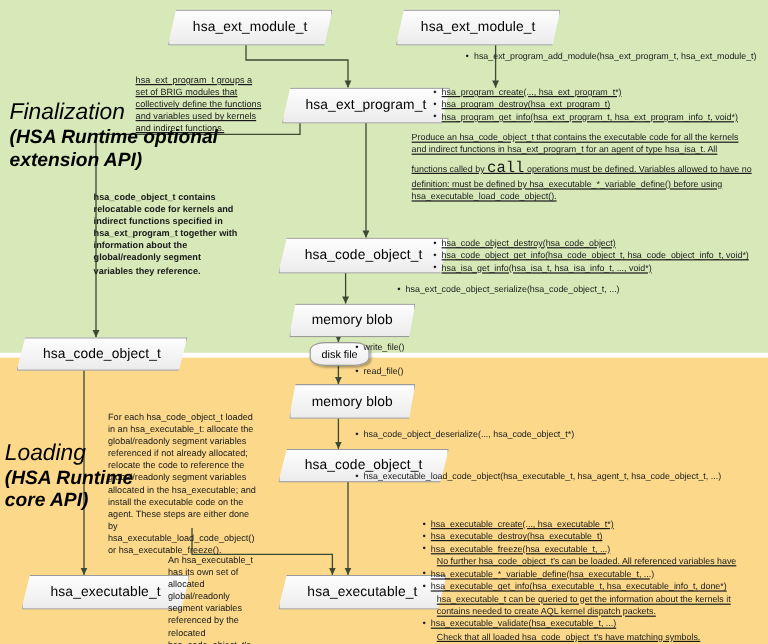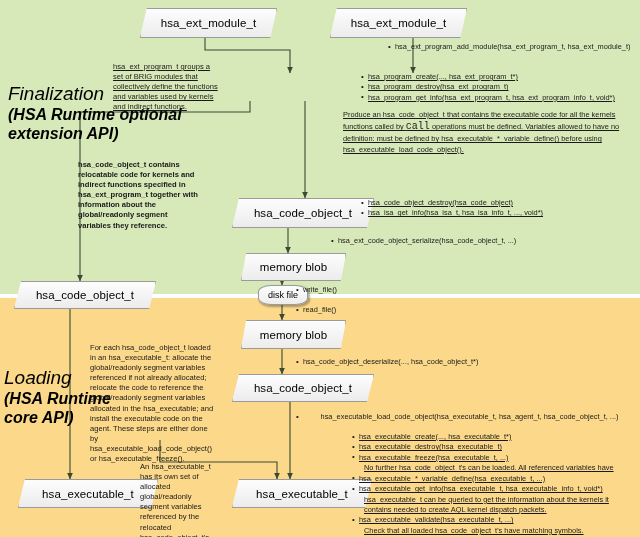--- a/index.html
+++ b/index.html
@@ -48,21 +48,21 @@
   .phase .p-title{font-size:19px;font-style:italic;font-weight:normal;line-height:1.05;}
   .phase .p-sub{font-size:16px;font-style:italic;font-weight:bold;line-height:1.22;margin-top:1px;}
 
   .note{position:absolute;font-size:7.6px;line-height:1.33;color:#1a1a1a;}
 
   .blist{position:absolute;font-size:7.4px;line-height:1.34;color:#1a1a1a;}
   .blist ul{margin:0;padding:0;list-style:none;}
   .blist li{position:relative;padding-left:7px;margin:0 0 0.5px 0;text-decoration:underline;}
   .blist li.b::before{content:"\2022";position:absolute;left:0;top:-0.5px;font-size:8px;}
   .blist li.cont{padding-left:12px;}
-  .blist .mono{font-family:"Liberation Mono", monospace;font-size:10px;}
+  .blist .mono{font-family:"Liberation Mono", monospace;font-size:13px;}
 
   .one{position:absolute;font-size:7.4px;line-height:1.34;color:#1a1a1a;}
   .one .bul{position:relative;padding-left:7px;}
   .one .bul::before{content:"\2022";position:absolute;left:0;top:-0.5px;font-size:8px;}
 </style>
 </head>
 <body>
 
 <div id="stage">
 
@@ -109,20 +109,21 @@
   <div class="phase" style="left:4px;top:368px;">
     <div class="p-title">Loading</div>
     <div class="p-sub" style="white-space:pre-line">(HSA Runtime
 core API)</div>
   </div>
 
   <div class="node" style="left:140px;top:8px;width:135px;height:28px;">hsa_ext_module_t</div>
 
   <div class="node" style="left:330px;top:8px;width:135px;height:28px;">hsa_ext_module_t</div>
 
+  <div class="node" style="left:235px;top:73px;width:138px;height:28px;">hsa_ext_program_t</div>
 
   <div class="node" style="left:232px;top:198px;width:140px;height:28px;">hsa_code_object_t</div>
 
   <div class="node" style="left:241px;top:253px;width:103px;height:26px;">memory blob</div>
 
   <div class="cyl" style="left:258px;top:285px;width:48px;height:18px;text-align:center;">disk file</div>
 
   <div class="node" style="left:14px;top:281px;width:140px;height:26px;">hsa_code_object_t</div>
 
   <div class="node" style="left:241px;top:320px;width:103px;height:27px;">memory blob</div>
@@ -150,61 +151,63 @@
     <ul>
       <li class="b">hsa_program_create(..., hsa_ext_program_t*)</li>
       <li class="b">hsa_program_destroy(hsa_ext_program_t)</li>
       <li class="b">hsa_program_get_info(hsa_ext_program_t, hsa_ext_program_info_t, void*)</li>
     </ul>
   </div>
 
   <div class="blist" style="left:331px;top:110px;width:309px;">
     <ul>
       <li class="cont">Produce an hsa_code_object_t that contains the executable code for all the kernels</li>
+      <li class="cont">and indirect functions in hsa_ext_program_t for an agent of type hsa_isa_t. All</li>
       <li class="cont">functions called by <span class="mono">call</span> operations must be defined. Variables allowed to have no</li>
       <li class="cont">definition: must be defined by hsa_executable_*_variable_define() before using</li>
       <li class="cont">hsa_executable_load_code_object().</li>
     </ul>
   </div>
 
   <div class="blist" style="left:361px;top:198px;width:279px;">
     <ul>
       <li class="b">hsa_code_object_destroy(hsa_code_object)</li>
+      <li class="b">hsa_code_object_get_info(hsa_code_object_t, hsa_code_object_info_t, void*)</li>
       <li class="b">hsa_isa_get_info(hsa_isa_t, hsa_isa_info_t, ..., void*)</li>
     </ul>
   </div>
 
   <div class="one" style="left:331px;top:236px;width:300px;">
     <div class="bul">hsa_ext_code_object_serialize(hsa_code_object_t, ...)</div>
   </div>
 
   <div class="one" style="left:296px;top:285px;width:120px;">
     <div class="bul">write_file()</div>
   </div>
 
   <div class="one" style="left:296px;top:305px;width:120px;">
     <div class="bul">read_file()</div>
   </div>
 
   <div class="one" style="left:296px;top:357px;width:260px;">
     <div class="bul">hsa_code_object_deserialize(..., hsa_code_object_t*)</div>
   </div>
 
-  <div class="one" style="left:296px;top:412px;width:340px;text-align:center;">
+  <div class="one" style="left:296px;top:392px;width:340px;">
     <div class="bul">hsa_executable_load_code_object(hsa_executable_t, hsa_agent_t, hsa_code_object_t, ...)</div>
   </div>
 
   <div class="blist" style="left:352px;top:432px;width:288px;">
     <ul>
       <li class="b">hsa_executable_create(..., hsa_executable_t*)</li>
       <li class="b">hsa_executable_destroy(hsa_executable_t)</li>
       <li class="b">hsa_executable_freeze(hsa_executable_t, ...)</li>
       <li class="cont">No further hsa_code_object_t's can be loaded. All referenced variables have</li>
       <li class="b">hsa_executable_*_variable_define(hsa_executable_t, ...)</li>
-      <li class="b">hsa_executable_get_info(hsa_executable_t, hsa_executable_info_t, void*)</li>
+      <li class="b">hsa_executable_get_info(hsa_executable_t, hsa_executable_info_t, done*)</li>
       <li class="cont">hsa_executable_t can be queried to get the information about the kernels it</li>
       <li class="cont">contains needed to create AQL kernel dispatch packets.</li>
       <li class="b">hsa_executable_validate(hsa_executable_t, ...)</li>
       <li class="cont">Check that all loaded hsa_code_object_t's have matching symbols.</li>
     </ul>
   </div>
 
 </div>
 
 </body></html>

